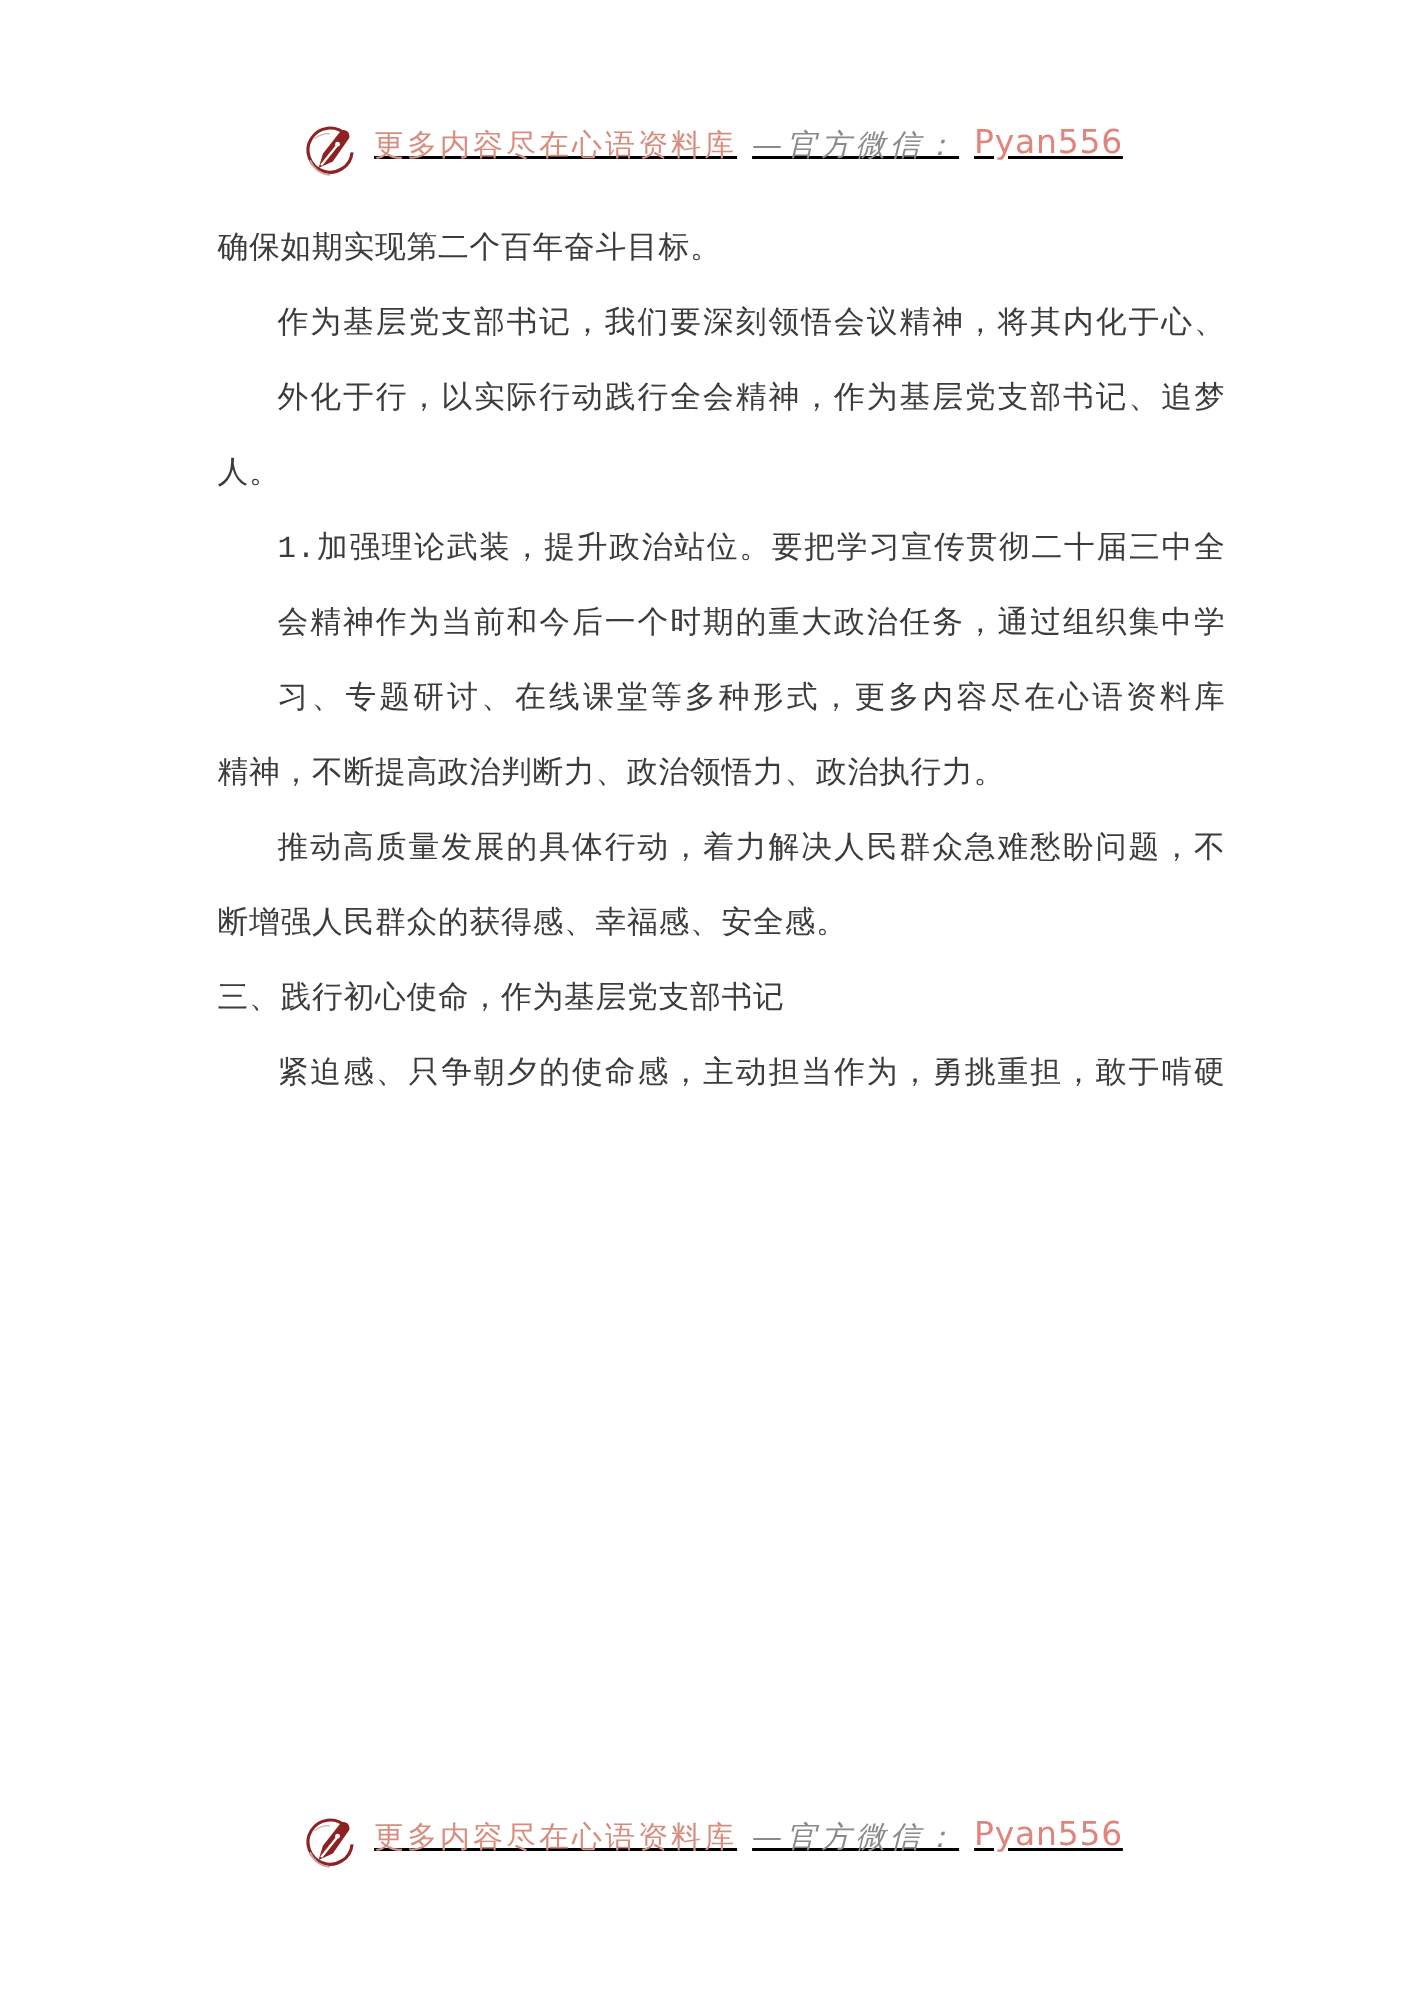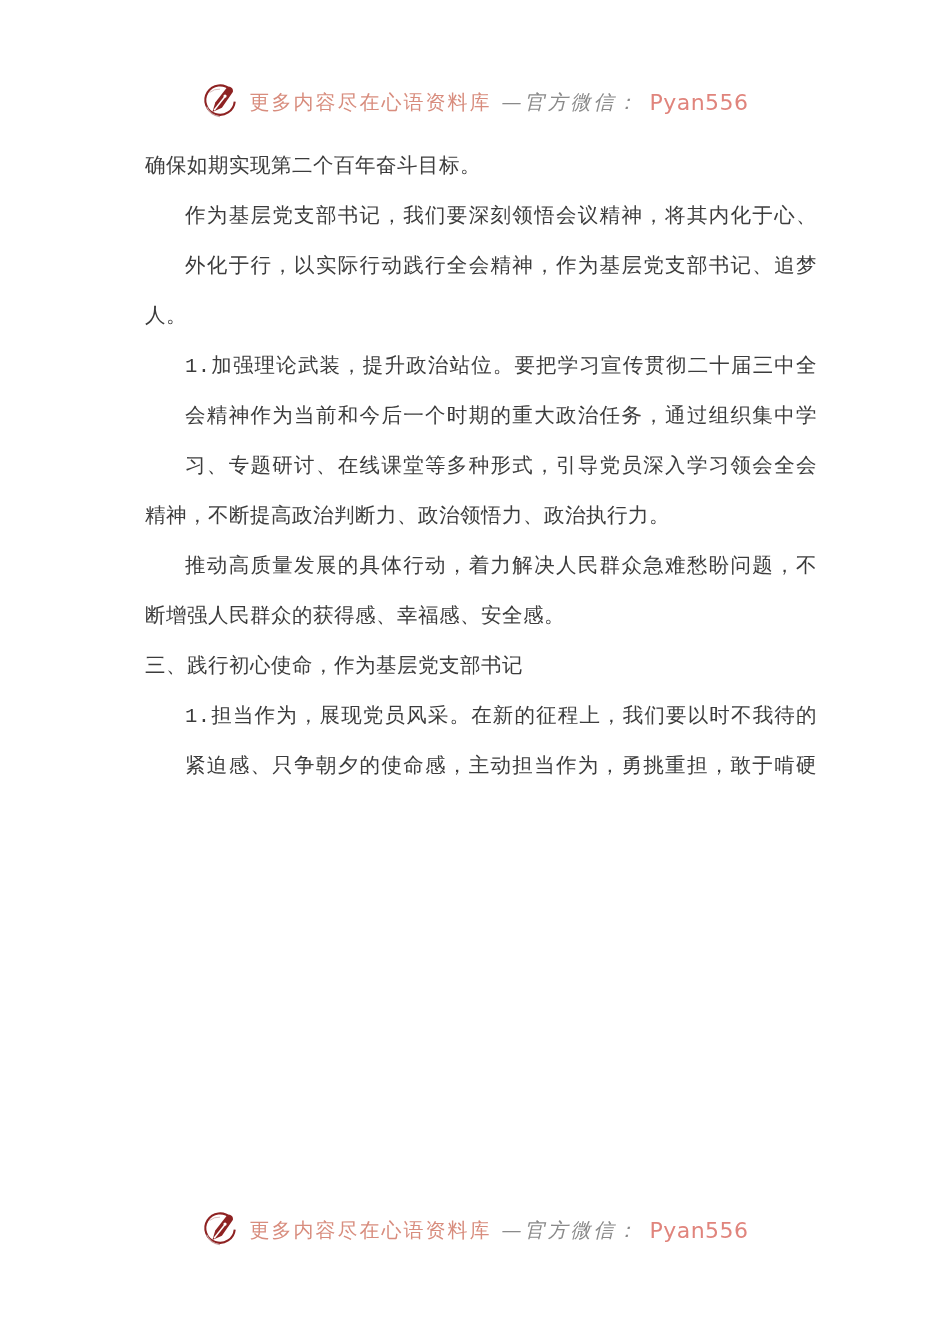--- a/index.html
+++ b/index.html
@@ -11,23 +11,23 @@
     margin:0 auto;
     background:var(--bg,#ffffff);
     overflow:hidden;
     font-family:"DejaVu Serif", serif;
   }
   .watermark {
     position:absolute;
     left:0; right:0;
     display:flex;
     justify-content:center;
-    align-items:center;
     gap:10px;
     white-space:nowrap;
+    text-decoration:underline;
   }
   .watermark.header { top:83px; }
   .watermark.footer { top:1211px; }
   .logo {
     width:38px; height:38px;
     display:inline-flex;
     flex:0 0 auto;
   }
   .wm-brand {
     color:var(--brand,#d88d7e);
@@ -87,32 +87,31 @@
         <div class="line">确保如期实现第二个百年奋斗目标。</div>
       </div>
       <div class="para">
         <div class="line fill">作为基层党支部书记，我们要深刻领悟会议精神，将其内化于心、</div>
         <div class="line fill">外化于行，以实际行动践行全会精神，作为基层党支部书记、追梦</div>
         <div class="line">人。</div>
       </div>
       <div class="para">
         <div class="line fill">1.加强理论武装，提升政治站位。要把学习宣传贯彻二十届三中全</div>
         <div class="line fill">会精神作为当前和今后一个时期的重大政治任务，通过组织集中学</div>
-        <div class="line fill">习、专题研讨、在线课堂等多种形式，引导党员深入学习领会全会</div>
+        <div class="line fill">习、专题研讨、在线课堂等多种形式，更多内容尽在心语资料库</div>
         <div class="line">精神，不断提高政治判断力、政治领悟力、政治执行力。</div>
       </div>
       <div class="para">
         <div class="line fill">推动高质量发展的具体行动，着力解决人民群众急难愁盼问题，不</div>
         <div class="line">断增强人民群众的获得感、幸福感、安全感。</div>
       </div>
       <div class="para">
         <div class="line">三、践行初心使命，作为基层党支部书记</div>
       </div>
       <div class="para">
-        <div class="line fill">1.担当作为，展现党员风采。在新的征程上，我们要以时不我待的</div>
         <div class="line fill">紧迫感、只争朝夕的使命感，主动担当作为，勇挑重担，敢于啃硬</div>
       </div>
     </div>
 
   <div class="watermark footer">
     <span class="logo">
       <svg viewBox="0 0 40 40" width="38" height="38" aria-hidden="true">
         <path d="M31 7 A 15.5 15.5 0 1 0 35.5 19.5" fill="none" stroke="#8E2222" stroke-width="2.2"></path>
         <path d="M27.5 4.5 C 30.5 2.5 34.5 5.5 33.5 9.5 L 22 26 L 12 30.5 L 15 20.5 L 27.5 4.5 Z" fill="#8E2222"></path>
         <path d="M13.8 28.6 L 25.5 14" stroke="#ffffff" stroke-width="1.6" fill="none"></path>

